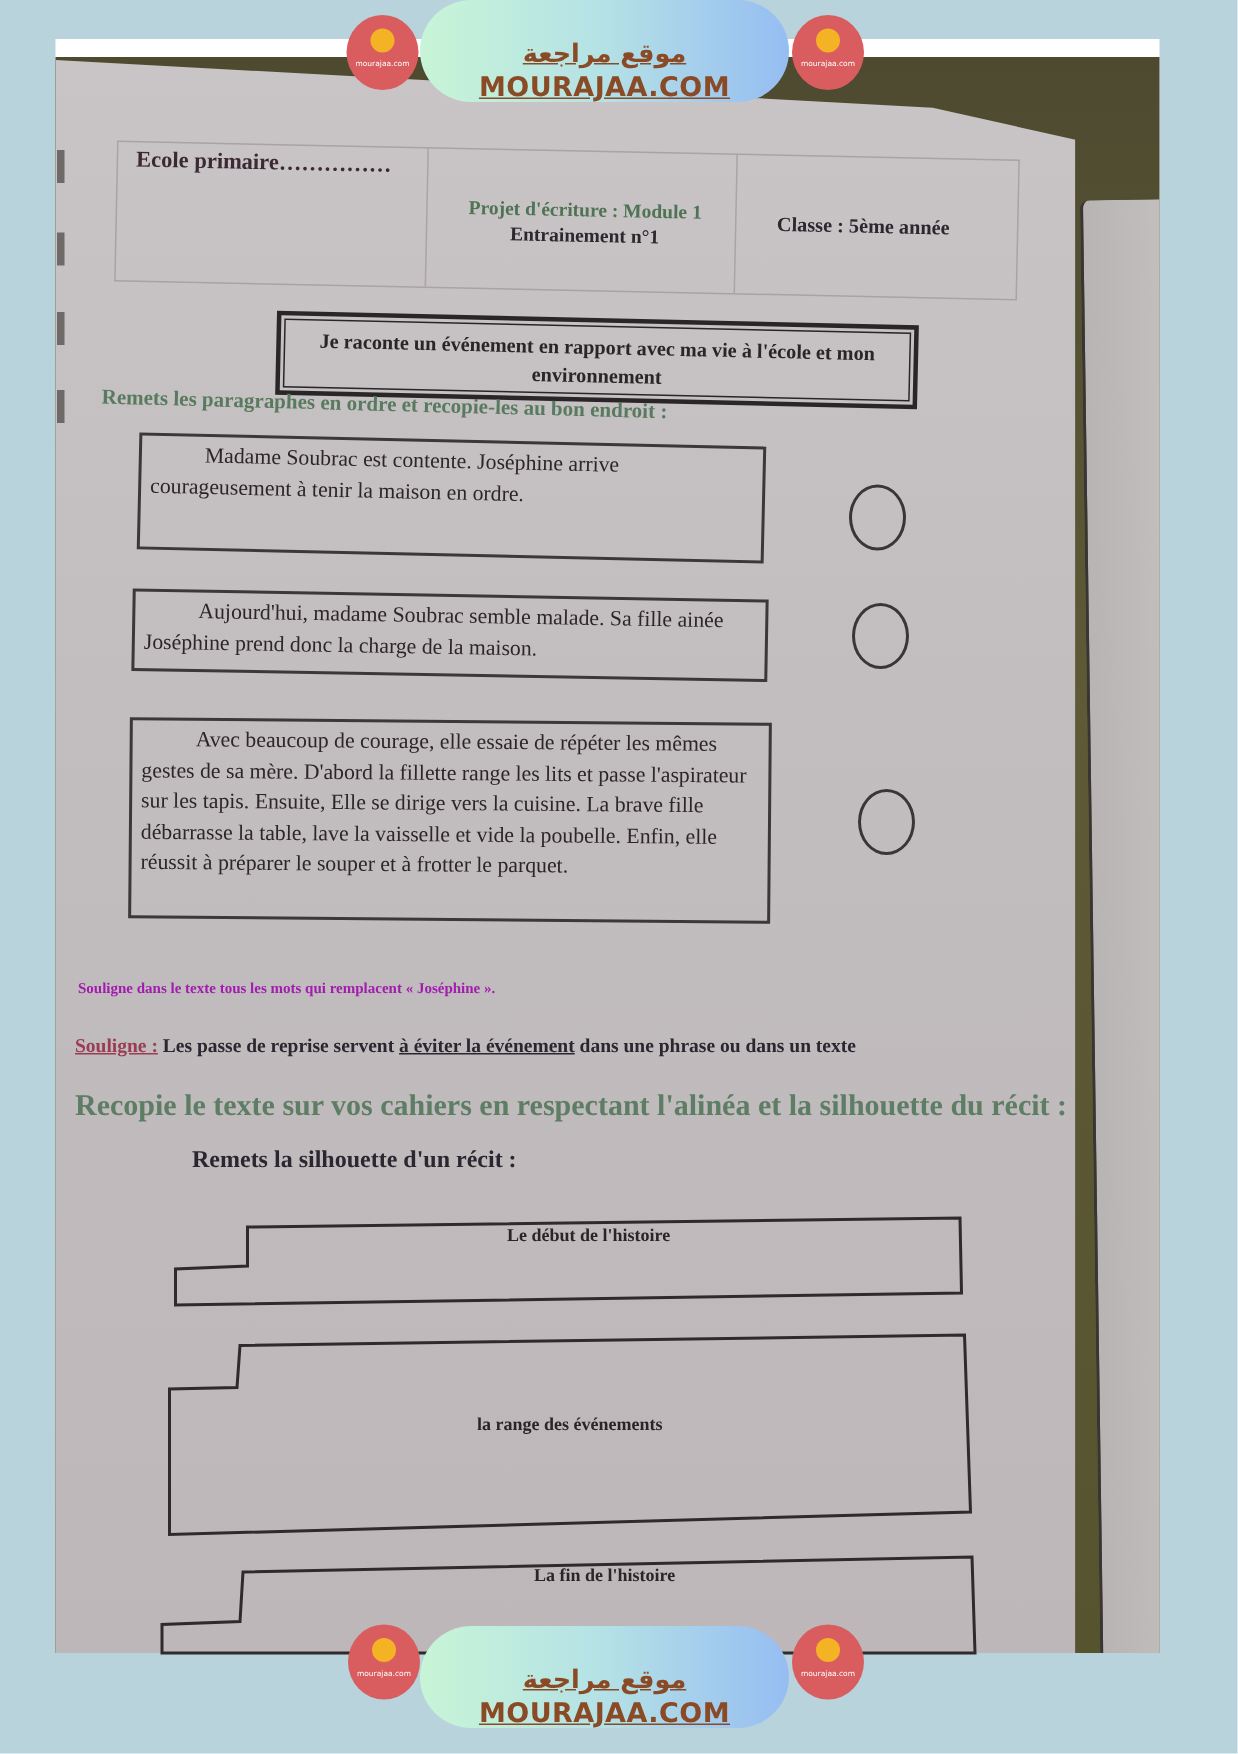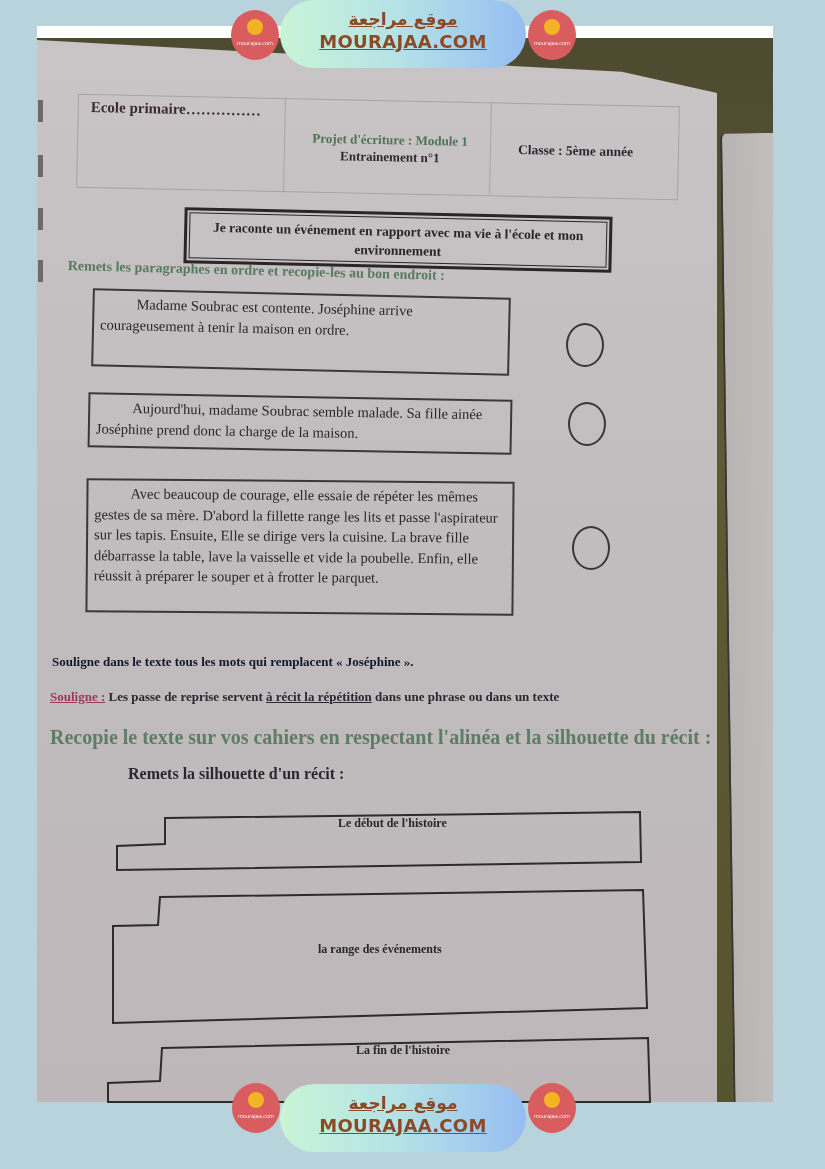--- a/index.html
+++ b/index.html
@@ -58,42 +58,42 @@
   }
   .para {
     position:absolute; border:2px solid #3c3739; box-sizing:border-box;
     font-size:14.5px; line-height:20.5px; color:#2c2629; padding:3px 6px;
     text-indent:36px;
   }
   .circle {
     position:absolute; width:34px; height:40px; border:2px solid #3a3537; border-radius:50%;
   }
   .souligne {
-    position:absolute; left:52px; top:654px; font-weight:bold; font-size:13px; color:#0f172a;
+    position:absolute; left:52px; top:654px; font-weight:bold; font-size:10px; color:#a21caf;
   }
   .remarque {
     position:absolute; left:50px; top:689px; font-weight:bold; font-size:13px; color:#2b2730; white-space:nowrap;
   }
   .remarque .lbl { color:#9a3c55; text-decoration:underline; }
   .remarque .ul { text-decoration:underline; }
   .recopie {
     position:absolute; left:50px; top:726px; font-weight:bold; font-size:20px; color:#5d7d64;
   }
   .voici {
     position:absolute; left:128px; top:765px; font-weight:bold; font-size:16px; color:#2b2730;
   }
   .sil-svg { position:absolute; left:0; top:0; }
   .sil-label { position:absolute; font-weight:bold; font-size:12px; color:#2a2628; }
 
   .banner {
     position:absolute; left:280px; width:246px; height:68px; border-radius:34px;
     background:linear-gradient(90deg,#c8f5d6 0%, #b4e1e6 50%, #96bdf2 100%);
     text-align:center; color:#8a4a26; font-weight:bold;
   }
-  .banner .ar { font-family:"DejaVu Sans", sans-serif; font-size:17px; line-height:20px; padding-top:9px; text-decoration:underline; }
+  .banner .ar { font-family:"DejaVu Sans", sans-serif; font-size:17px; line-height:20px; padding-top:26px; text-decoration:underline; }
   .banner .en { font-family:"DejaVu Sans", sans-serif; font-size:18px; line-height:26px; text-decoration:underline; letter-spacing:0.3px; }
   .logo {
     position:absolute; width:48px; height:50px; border-radius:50%; background:#d95d5e;
   }
   .logo .sun {
     position:absolute; left:16px; top:9px; width:16px; height:16px; border-radius:50%; background:#f4b324;
   }
   .logo .sub {
     position:absolute; left:0; right:0; top:30px; font-family:"DejaVu Sans", sans-serif;
     font-size:5px; color:#fff; text-align:center; line-height:6px;
@@ -135,21 +135,21 @@
 
 <div class="para" style="left:88px;top:396px;width:424px;height:55px;transform:rotate(1.0deg);">Aujourd'hui, madame Soubrac semble malade. Sa fille ainée Joséphine prend donc la charge de la maison.</div>
 <div class="circle" style="left:568px;top:402px;"></div>
 
 <div class="para" style="left:86px;top:480px;width:428px;height:134px;transform:rotate(0.5deg);">Avec beaucoup de courage, elle essaie de répéter les mêmes gestes de sa mère. D'abord la fillette range les lits et passe l'aspirateur sur les tapis. Ensuite, Elle se dirige vers la cuisine. La brave fille débarrasse la table, lave la vaisselle et vide la poubelle. Enfin, elle réussit à préparer le souper et à frotter le parquet.</div>
 <div class="circle" style="left:572px;top:526px;"></div>
 
 <div class="souligne">Souligne dans le texte tous les mots qui remplacent « Joséphine ».</div>
 
 <div class="remarque">
-  <span class="lbl">Souligne :</span><span> Les passe de reprise servent </span><span class="ul">à récit la répétition</span><span> dans une phrase  ou dans un texte</span>
+  <span class="lbl">Souligne :</span><span> Les passe de reprise servent </span><span class="ul">à éviter la événement</span><span> dans une phrase  ou dans un texte</span>
 </div>
 
 <div class="recopie">Recopie le texte sur vos cahiers en respectant l'alinéa et la silhouette du récit :</div>
 <div class="voici">Remets la silhouette d'un récit :</div>
 
 <svg class="sil-svg" width="825" height="1169">
   <polygon points="165,818 640,812 641,862 117,870 117,846 165,844" fill="none" stroke="#2f2a2c" stroke-width="2"></polygon>
   <polygon points="160,897 643,890 647,1008 113,1023 113,926 158,925" fill="none" stroke="#2f2a2c" stroke-width="2"></polygon>
   <polygon points="162,1048 648,1038 650,1102 108,1102 108,1083 160,1081" fill="none" stroke="#2f2a2c" stroke-width="2"></polygon>
 </svg>

